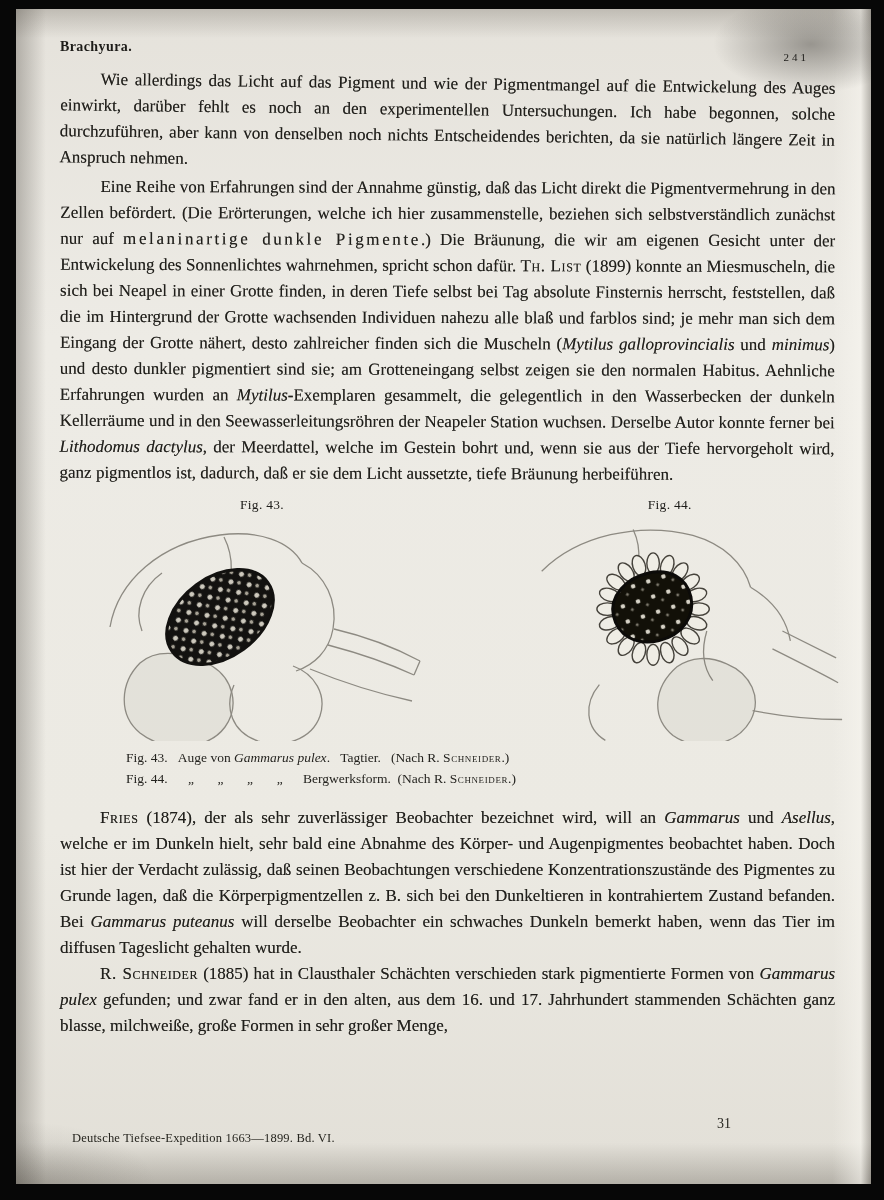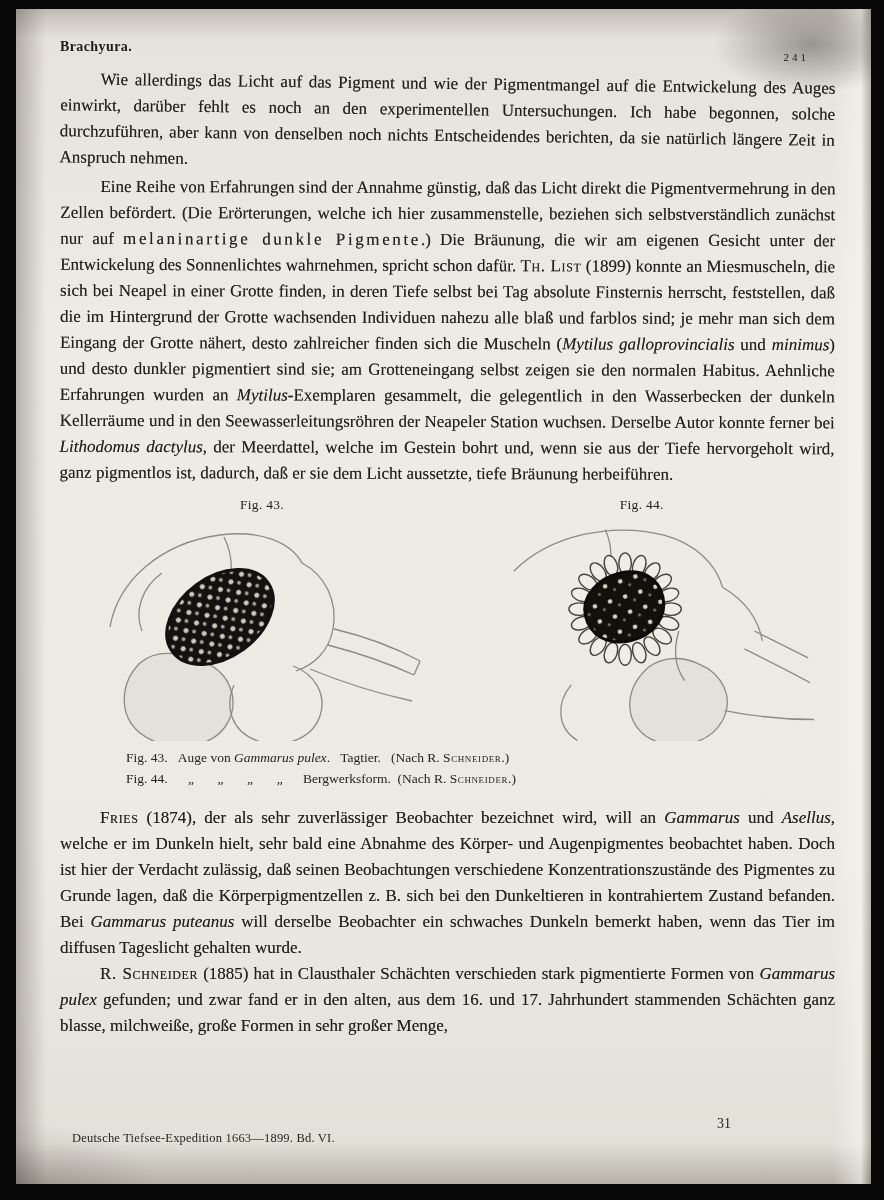--- a/index.html
+++ b/index.html
@@ -33,21 +33,21 @@
   .text-block { text-align:justify; }
   .para {
     margin:0; font-size:17px; line-height:26px; text-indent:40px;
     color:#201f1b; text-shadow:0 0 0.5px rgba(20,18,14,0.55);
   }
   .text-top .para:nth-child(1) { transform:rotate(0.7deg); }
   .text-top .para:nth-child(2) { transform:rotate(0.18deg); }
   .it { font-style:italic; }
   .sc { font-variant:small-caps; letter-spacing:0.6px; }
   .spaced { letter-spacing:2.6px; }
-  .figures { display:flex; gap:8px; margin-top:10px; padding:0 6px 0 18px; }
+  .figures { display:flex; gap:36px; margin-top:10px; padding:0 6px 0 18px; }
   .fig { margin:0; width:50%; }
   .fig-label { text-align:center; font-size:13.5px; margin-bottom:2px; letter-spacing:0.3px; }
   .fig svg { display:block; margin:0 auto; }
   .captions { margin:6px 0 16px 66px; }
   .caption-line {
     margin:0; font-size:13.5px; line-height:21px; text-indent:0;
     color:#24231f;
   }
   .text-bottom { }
   .imprint {

